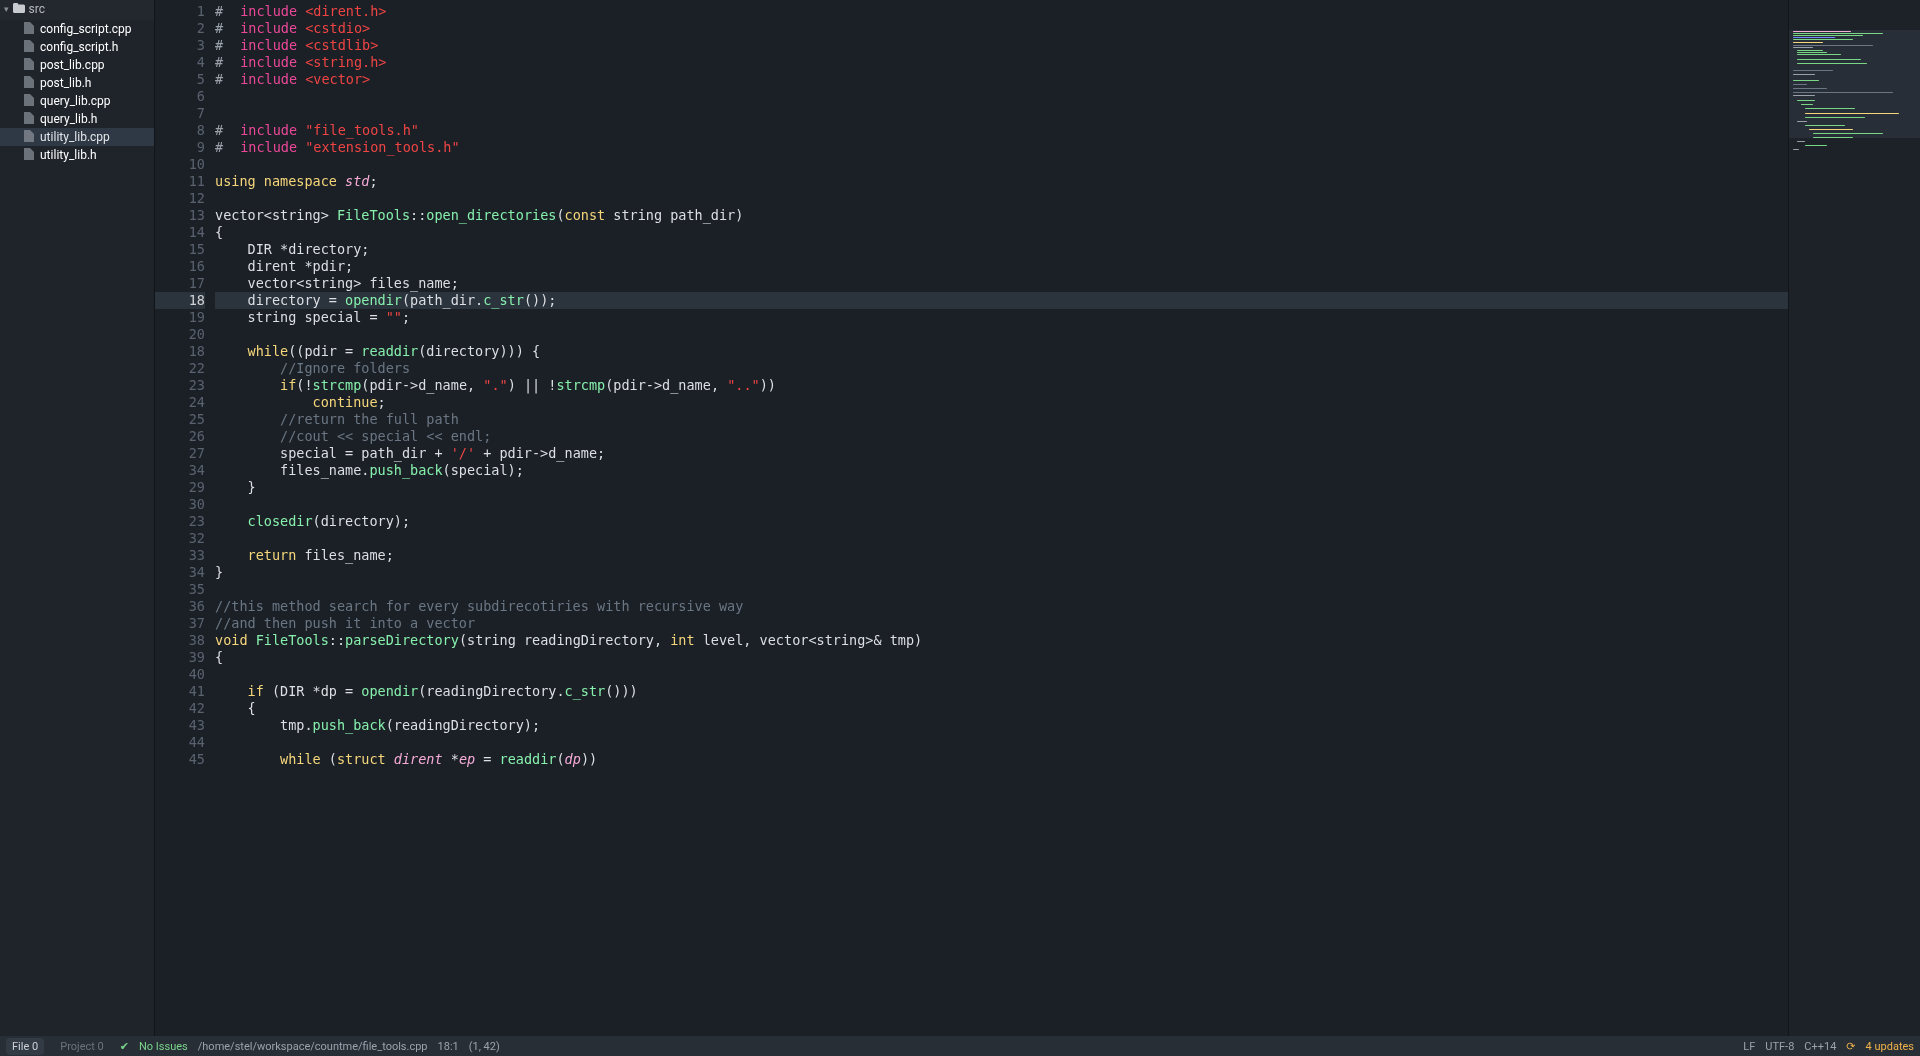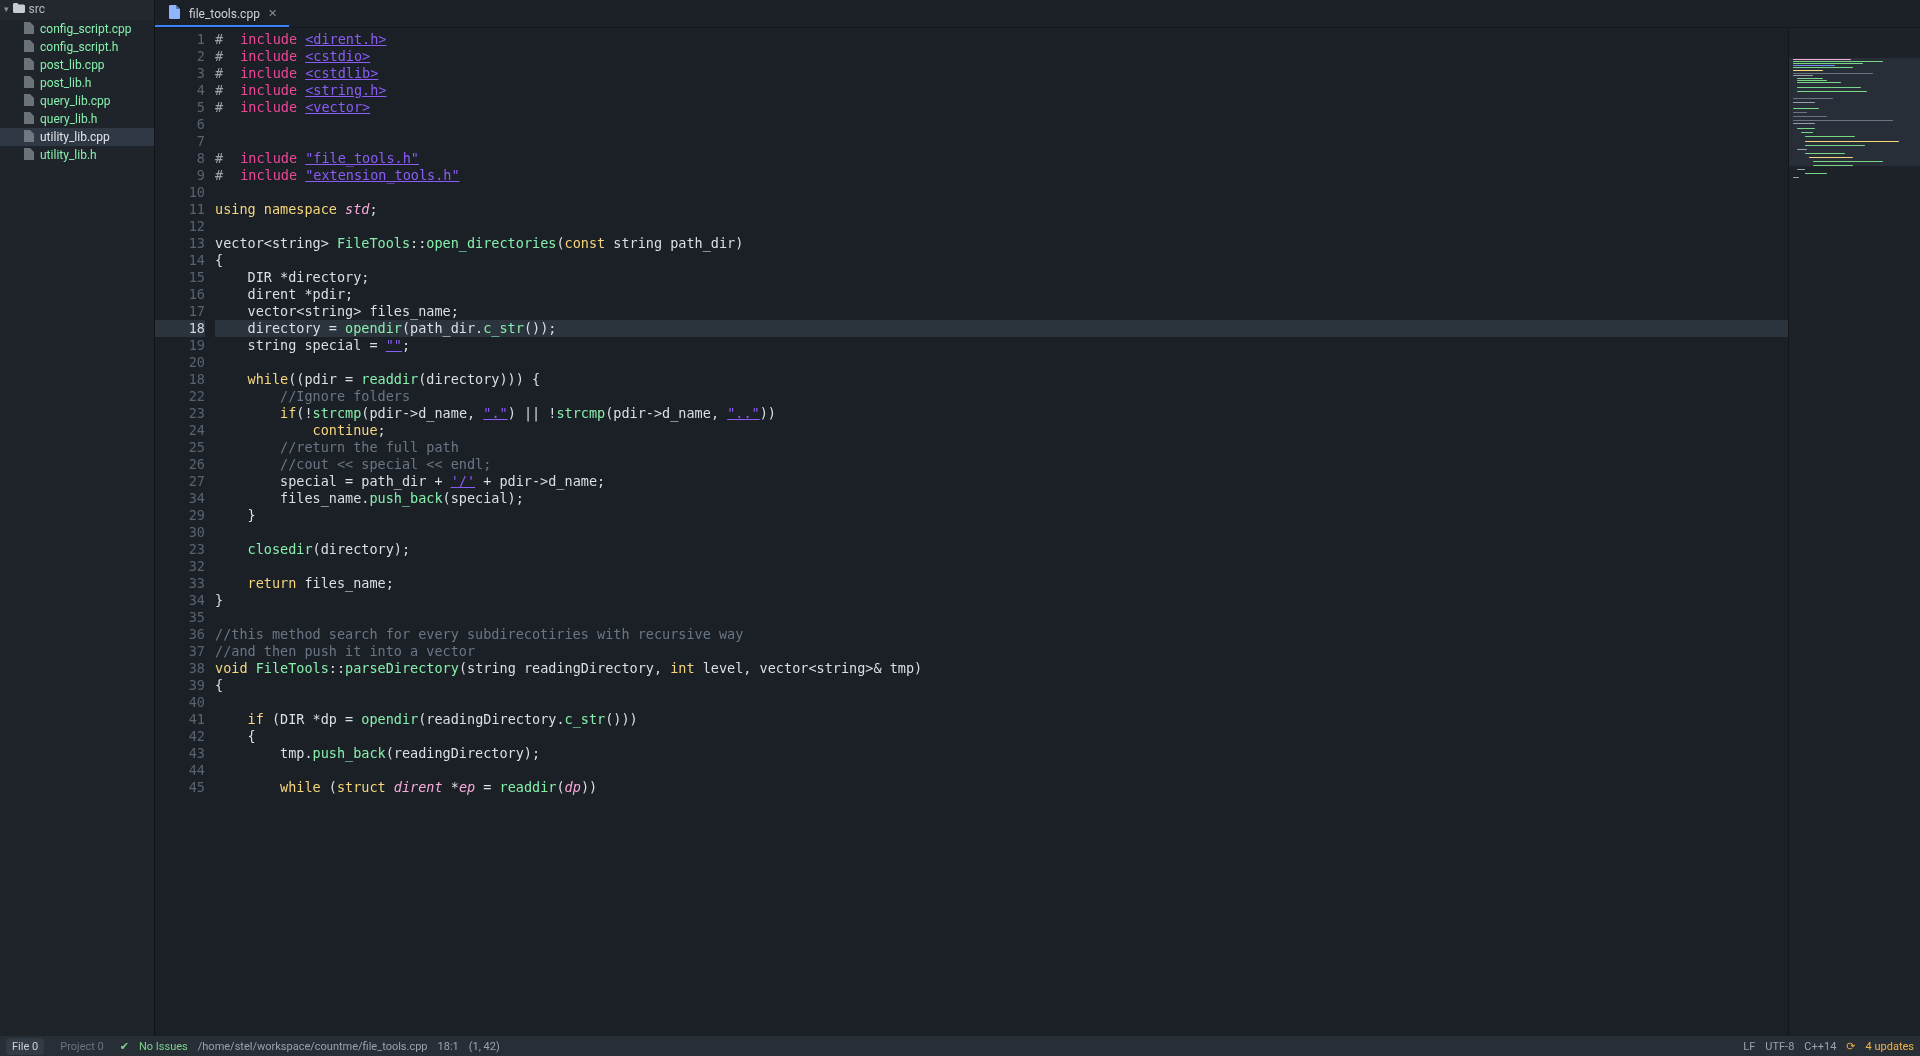--- a/index.html
+++ b/index.html
@@ -26,21 +26,21 @@
 .side-header {
   display: flex; align-items: center; gap: 4px;
   padding: 2px 4px 4px 4px;
   color: #b6b8bc;
   background: #23282f;
 }
 .side-list { flex: 1; }
 .side-item {
   display: flex; align-items: center; gap: 6px;
   padding: 2px 6px 2px 24px;
-  color: #86efac;
+  color: #ffffff;
   cursor: pointer;
 }
 .side-item.active { background: #2f3945; color: #e3e5e8; }
 .side-icon { font-size: 10px; opacity: .7; }
 .main {
   flex: 1;
   display: flex; flex-direction: column;
   overflow: hidden;
   position: relative;
 }
@@ -85,21 +85,21 @@
   line-height: 17px;
   white-space: pre;
   padding-top: 3px;
   position: relative;
 }
 .code .row { height: 17px; position: relative; }
 .code .row.current { background: #2b333c; }
 .tok-kw { color: #f5d67b; }
 .tok-pp { color: #9aa0a9; }
 .tok-incl { color: #ec4899; margin-left: 17px; }
-.tok-str { color: #8b5cf6; text-decoration: underline; }
+.tok-str { color: #ef4444; }
 .tok-type { color: #f7abd8; font-style: italic; }
 .tok-func { color: #86efac; }
 .tok-op { color: #dcdfe3; }
 .tok-var { color: #dcdfe3; }
 .tok-cmt { color: #6b7684; }
 .minimap {
   width: 132px;
   background: #1d2229;
   border-left: 1px solid #12161b;
   position: relative;
@@ -198,32 +198,20 @@
         <div class="side-item">
           <span class="side-icon"><svg width="10" height="12" viewBox="0 0 10 12">
               <path fill="#8d939b" d="M0 0h6l4 4v8H0z"></path>
             </svg></span>
           <span>utility_lib.h</span>
         </div>
       </div>
   </div>
 
   <div class="main">
-    <div class="tabbar">
-      <div class="tab active">
-        <span class="doc-icon">
-          <svg width="12" height="14" viewBox="0 0 12 14">
-              <path fill="#8fb5ff" d="M1 0h6l4 4v9a1 1 0 0 1-1 1H1a1 1 0 0 1-1-1V1a1 1 0 0 1 1-1z"></path>
-              <path fill="#1b2026" d="M7 0v4h4z" opacity=".4"></path>
-            </svg>
-        </span>
-        <span>file_tools.cpp</span>
-        <span class="close-x">✕</span>
-      </div>
-    </div>
 
     <div class="editor-wrap">
       <div class="gutter" id="gutter">
           <div class="ln">1</div>
           <div class="ln">2</div>
           <div class="ln">3</div>
           <div class="ln">4</div>
           <div class="ln">5</div>
           <div class="ln">6</div>
           <div class="ln">7</div>

